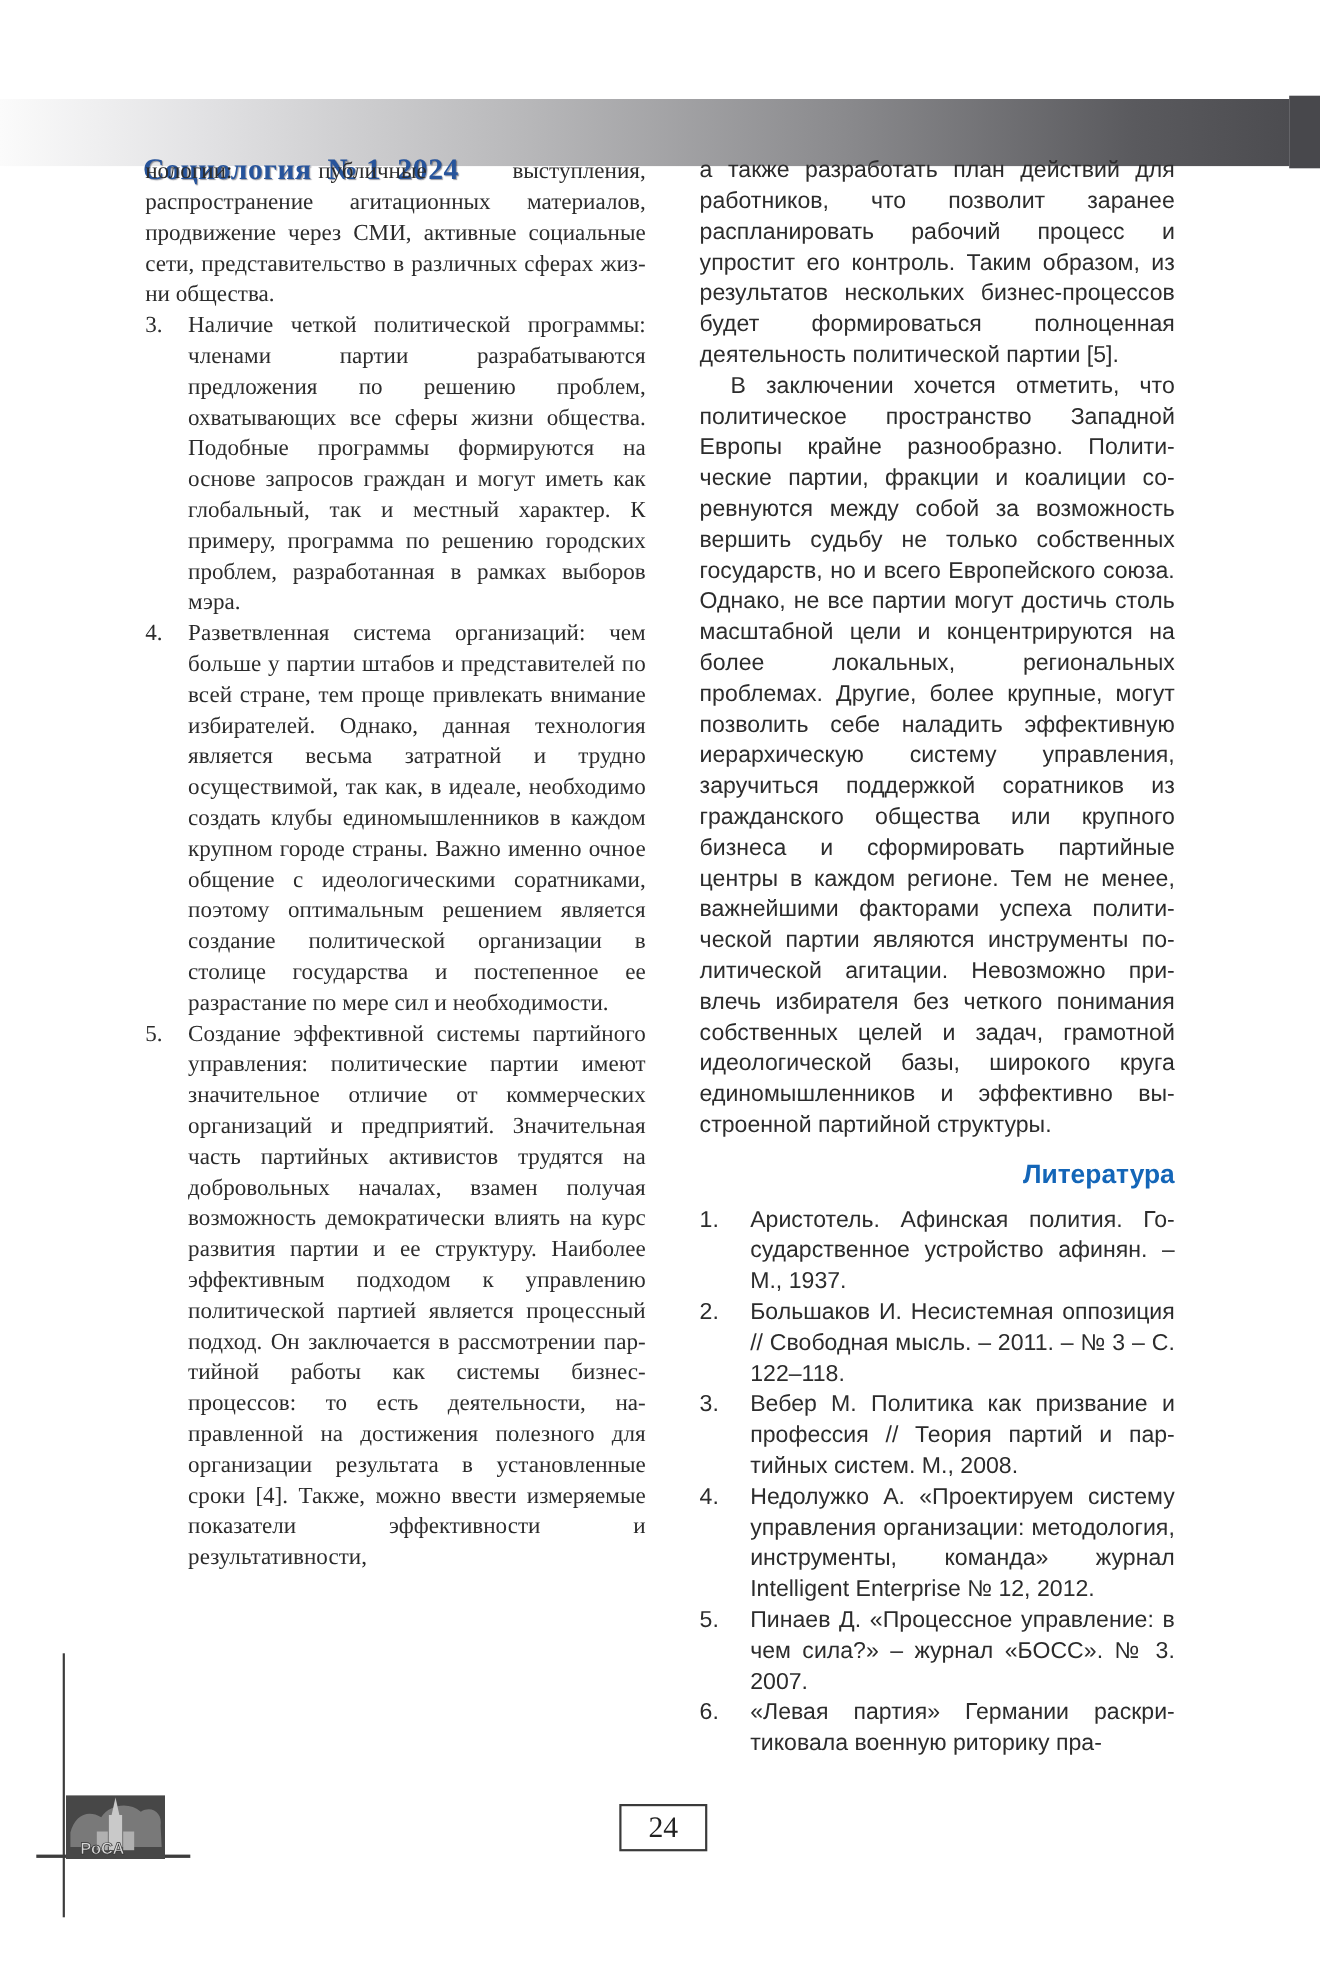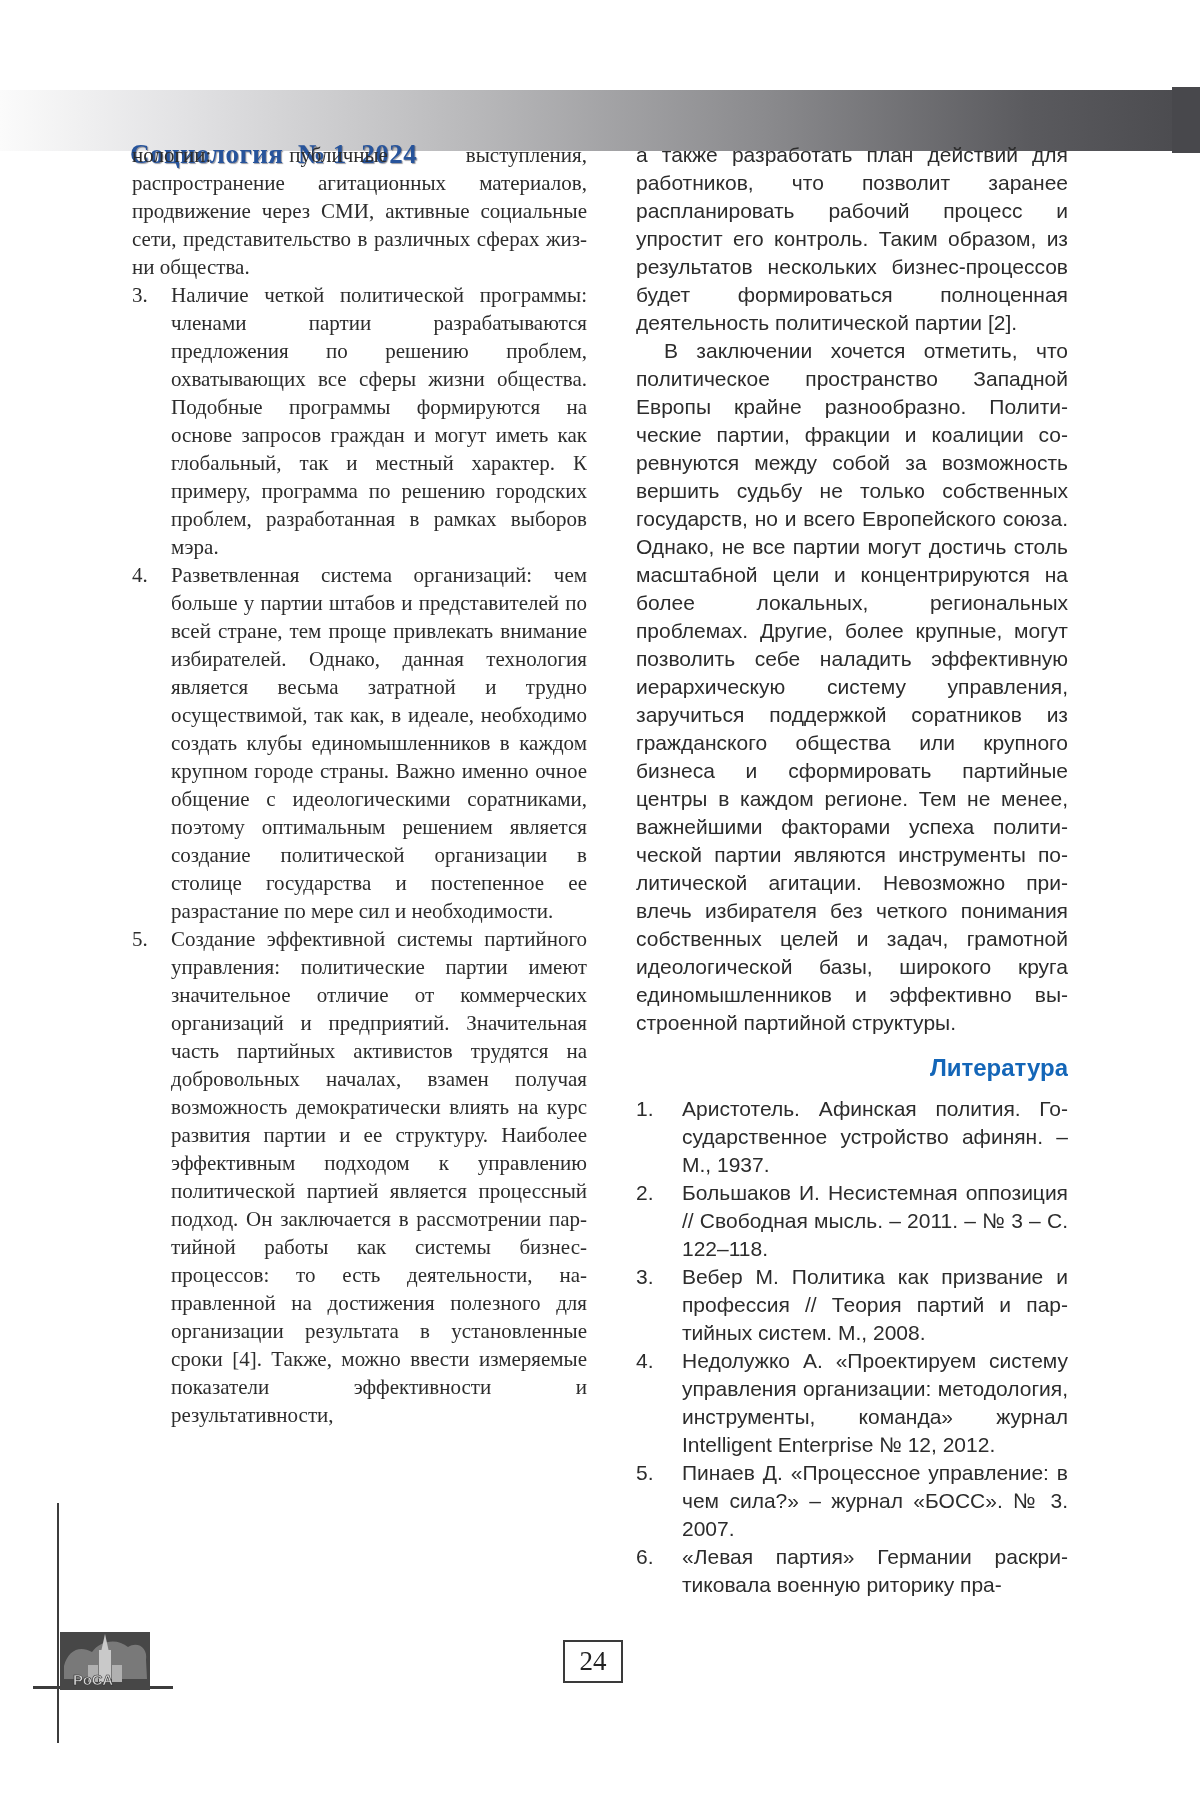--- a/index.html
+++ b/index.html
@@ -34,21 +34,21 @@
   .para-indent{text-indent:28px;}
   .lit-heading{
     color:#1466b8;font-size:24px;font-weight:bold;line-height:30px;
     margin:16px 0 12px 0;text-align:right;
   }
   .lit-row{display:flex;}
   .lit-num{flex:0 0 46px;text-align:left;}
   .lit-body{flex:1;text-align:justify;}
   
   .page-num-box{
-    position:absolute;left:563px;top:1640px;width:60px;height:43px;
+    position:absolute;left:563px;top:1640px;width:80px;height:43px;
     border:2px solid #3a3a3a;box-sizing:border-box;
     display:flex;align-items:center;justify-content:center;
     font-family:"Liberation Serif",serif;font-size:27px;color:#222222;
   }
   .mark-v{position:absolute;left:57px;top:1503px;width:2px;height:240px;background:#3c3c3c;}
   .mark-h{position:absolute;left:33px;top:1686px;width:140px;height:3px;background:#3c3c3c;}
   .rosa-logo{position:absolute;left:60px;top:1632px;width:90px;height:58px;}
 </style>
 </head>
 <body>
@@ -70,21 +70,21 @@
     <div class="li-body">Разветвленная система организа­ций: чем больше у партии штабов и представителей по всей стране, тем проще привлекать внимание изби­рателей. Однако, данная технология является весьма затратной и труд­но осуществимой, так как, в идеа­ле, необходимо создать клубы еди­номышленников в каждом крупном городе страны. Важно именно очное общение с идеологическими соратни­ками, поэтому оптимальным решени­ем является создание политической организации в столице государства и постепенное ее разрастание по ме­ре сил и необходимости.</div>
   </div>
 
   <div class="li-row">
     <span class="li-num">5.</span>
     <div class="li-body">Создание эффективной системы пар­тийного управления: политические партии имеют значительное отличие от коммерческих организаций и пред­приятий. Значительная часть партий­ных активистов трудятся на добро­вольных началах, взамен получая возможность демократически влиять на курс развития партии и ее струк­туру. Наиболее эффективным под­ходом к управлению политической партией является процессный подход. Он заключается в рассмотрении пар­тийной работы как системы бизнес-процессов: то есть деятельности, на­правленной на достижения полезного для организации результата в уста­новленные сроки [4]. Также, мож­но ввести измеряемые показатели эффективности и результативности,</div>
   </div>
 </div>
 
 <div class="col col-right">
-  <p class="para">а также разработать план действий для работников, что позволит зара­нее распланировать рабочий про­цесс и упростит его контроль. Таким образом, из результатов нескольких бизнес-процессов будет формиро­ваться полноценная деятельность политической партии [2].</p>
+  <p class="para">а также разработать план действий для работников, что позволит зара­нее распланировать рабочий про­цесс и упростит его контроль. Таким образом, из результатов нескольких бизнес-процессов будет формиро­ваться полноценная деятельность политической партии [5].</p>
   <p class="para para-indent">В заключении хочется отметить, что политическое пространство Западной Европы крайне разнообразно. Полити­ческие партии, фракции и коалиции со­ревнуются между собой за возможность вершить судьбу не только собственных государств, но и всего Европейского сою­за. Однако, не все партии могут достичь столь масштабной цели и концентриру­ются на более локальных, региональных проблемах. Другие, более крупные, мо­гут позволить себе наладить эффектив­ную иерархическую систему управле­ния, заручиться поддержкой соратников из гражданского общества или крупно­го бизнеса и сформировать партийные центры в каждом регионе. Тем не менее, важнейшими факторами успеха полити­ческой партии являются инструменты по­литической агитации. Невозможно при­влечь избирателя без четкого понимания собственных целей и задач, грамотной идеологической базы, широкого круга единомышленников и эффективно вы­строенной партийной структуры.</p>
 
   <div class="lit-heading">Литература</div>
 
   <div class="lit-row">
     <span class="lit-num">1.</span>
     <div class="lit-body">Аристотель. Афинская полития. Го­сударственное устройство афинян. – М., 1937.</div>
   </div>
   <div class="lit-row">
     <span class="lit-num">2.</span>

